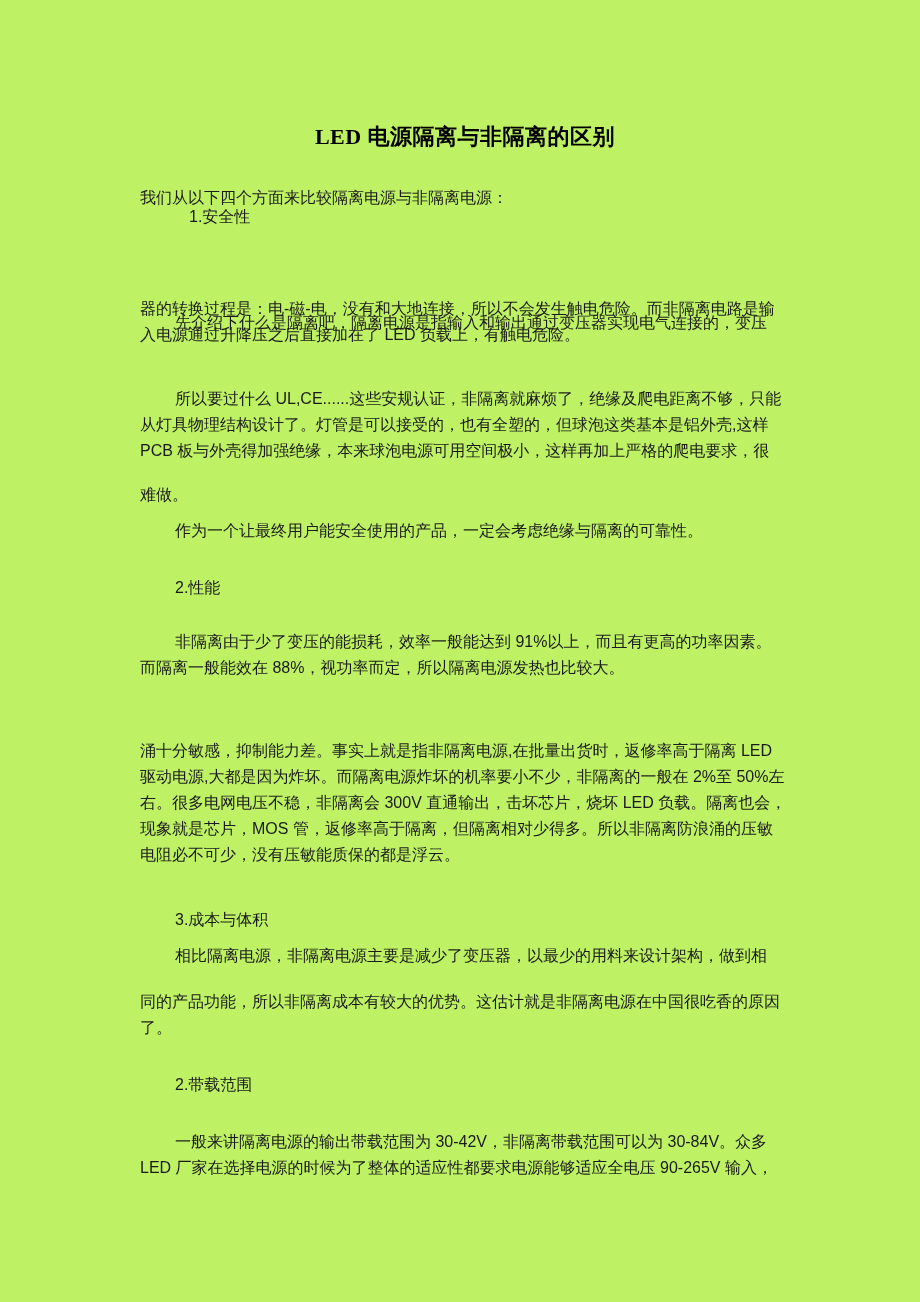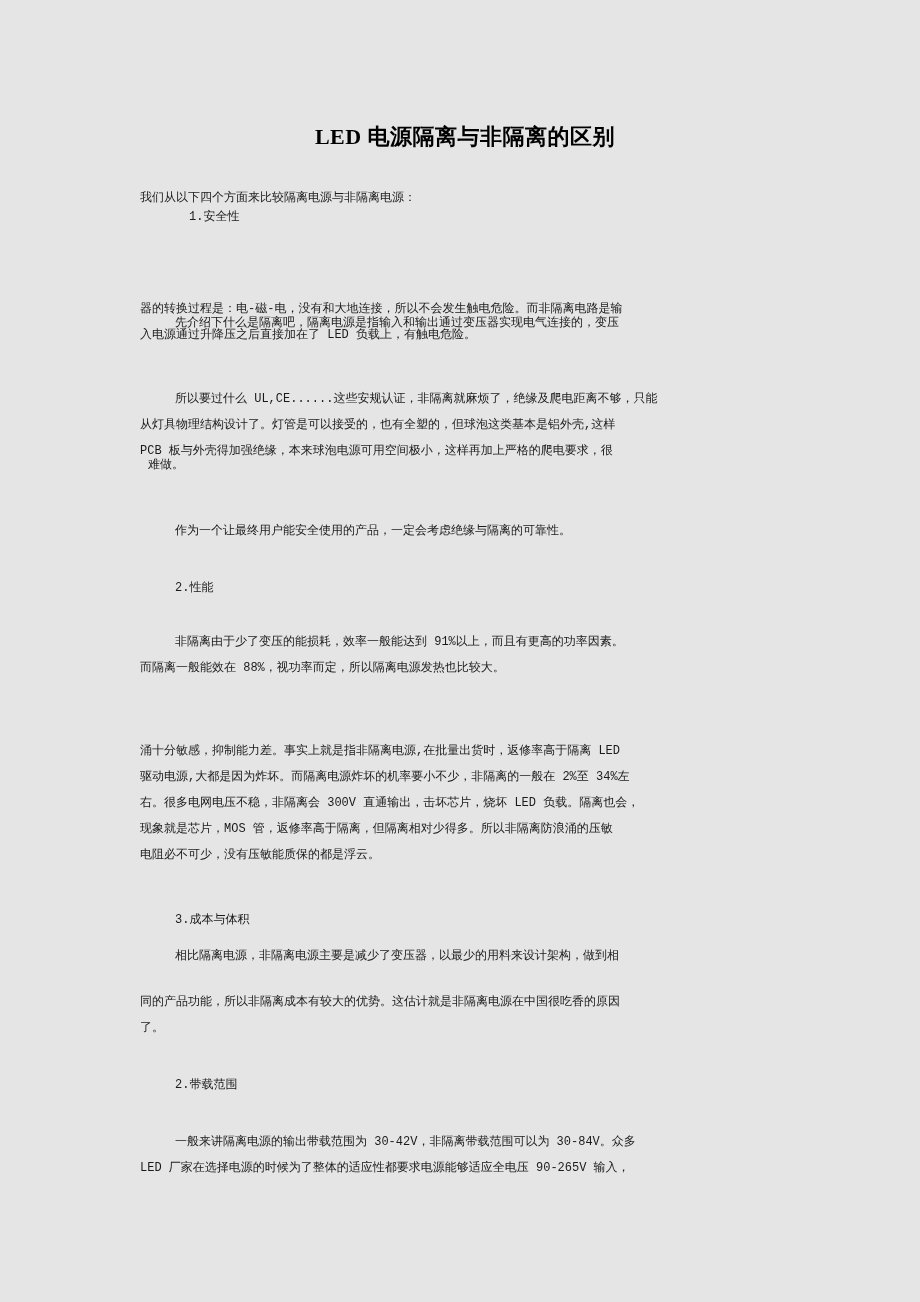--- a/index.html
+++ b/index.html
@@ -14,44 +14,44 @@
       overflow: hidden;
       color: #111111;
       font-family: "Liberation Serif", "DejaVu Serif", serif;
     }
     .page {
       position: absolute;
       left: 0;
       top: 0;
       width: 920px;
       height: 1302px;
-      background: #e5e5e5;
+      background: #bef264;
     }
     .title {
       position: absolute;
       left: 0;
       width: 930px;
       top: 122px;
       text-align: center;
       font-size: 22px;
       font-weight: bold;
       line-height: 30px;
       font-family: "Liberation Serif", "DejaVu Serif", serif;
       color: #000000;
       letter-spacing: 0.5px;
     }
     .line {
       position: absolute;
       left: 140px;
       width: 650px;
-      font-size: 12px;
+      font-size: 16px;
       line-height: 20px;
       white-space: nowrap;
       color: #1a1a1a;
-      font-family: Liberation Mono, monospace;
+      font-family: Liberation Sans, sans-serif;
     }
     .indent {
       left: 175px;
     }
   </style>
 </head>
 <body>
 
 <div class="page">
 
@@ -61,31 +61,31 @@
 
   <div class="line indent" style="top:207px;margin-left:14px;">1.安全性</div>
 
   <div class="line indent" style="top:273px;margin-top:40px;">先介绍下什么是隔离吧，隔离电源是指输入和输出通过变压器实现电气连接的，变压</div>
   <div class="line" style="top:299px;">器的转换过程是：电-磁-电，没有和大地连接，所以不会发生触电危险。而非隔离电路是输</div>
   <div class="line" style="top:325px;">入电源通过升降压之后直接加在了 LED 负载上，有触电危险。</div>
 
   <div class="line indent" style="top:389px;">所以要过什么 UL,CE......这些安规认证，非隔离就麻烦了，绝缘及爬电距离不够，只能</div>
   <div class="line" style="top:415px;">从灯具物理结构设计了。灯管是可以接受的，也有全塑的，但球泡这类基本是铝外壳,这样</div>
   <div class="line" style="top:441px;">PCB 板与外壳得加强绝缘，本来球泡电源可用空间极小，这样再加上严格的爬电要求，很</div>
-  <div class="line" style="top:455px;margin-left:8px;">难做。</div>
+  <div class="line" style="top:485px;">难做。</div>
 
   <div class="line indent" style="top:521px;">作为一个让最终用户能安全使用的产品，一定会考虑绝缘与隔离的可靠性。</div>
 
   <div class="line indent" style="top:578px;">2.性能</div>
 
   <div class="line indent" style="top:632px;">非隔离由于少了变压的能损耗，效率一般能达到 91%以上，而且有更高的功率因素。</div>
   <div class="line" style="top:658px;">而隔离一般能效在 88%，视功率而定，所以隔离电源发热也比较大。</div>
 
   <div class="line" style="top:741px;">涌十分敏感，抑制能力差。事实上就是指非隔离电源,在批量出货时，返修率高于隔离 LED</div>
-  <div class="line" style="top:767px;">驱动电源,大都是因为炸坏。而隔离电源炸坏的机率要小不少，非隔离的一般在 2%至 34%左</div>
+  <div class="line" style="top:767px;">驱动电源,大都是因为炸坏。而隔离电源炸坏的机率要小不少，非隔离的一般在 2%至 50%左</div>
   <div class="line" style="top:793px;">右。很多电网电压不稳，非隔离会 300V 直通输出，击坏芯片，烧坏 LED 负载。隔离也会，</div>
   <div class="line" style="top:819px;">现象就是芯片，MOS 管，返修率高于隔离，但隔离相对少得多。所以非隔离防浪涌的压敏</div>
   <div class="line" style="top:845px;">电阻必不可少，没有压敏能质保的都是浮云。</div>
 
   <div class="line indent" style="top:910px;">3.成本与体积</div>
 
   <div class="line indent" style="top:946px;">相比隔离电源，非隔离电源主要是减少了变压器，以最少的用料来设计架构，做到相</div>
   <div class="line" style="top:992px;">同的产品功能，所以非隔离成本有较大的优势。这估计就是非隔离电源在中国很吃香的原因</div>
   <div class="line" style="top:1018px;">了。</div>
 

